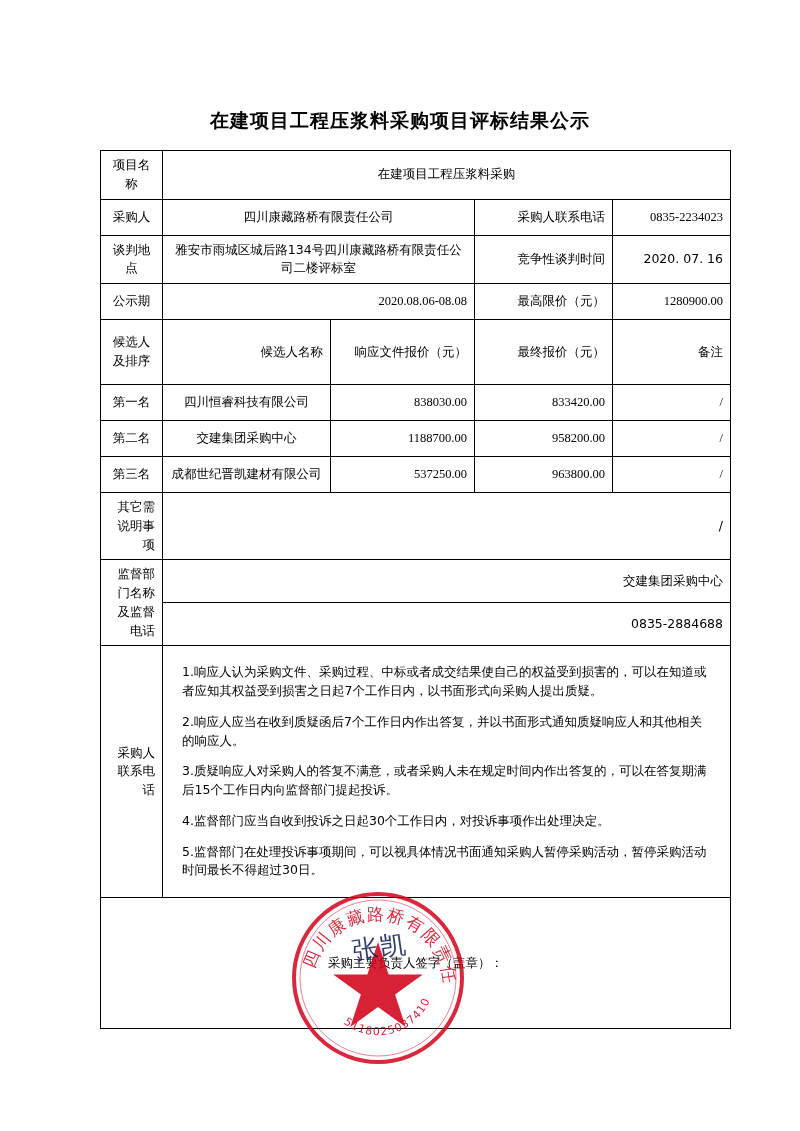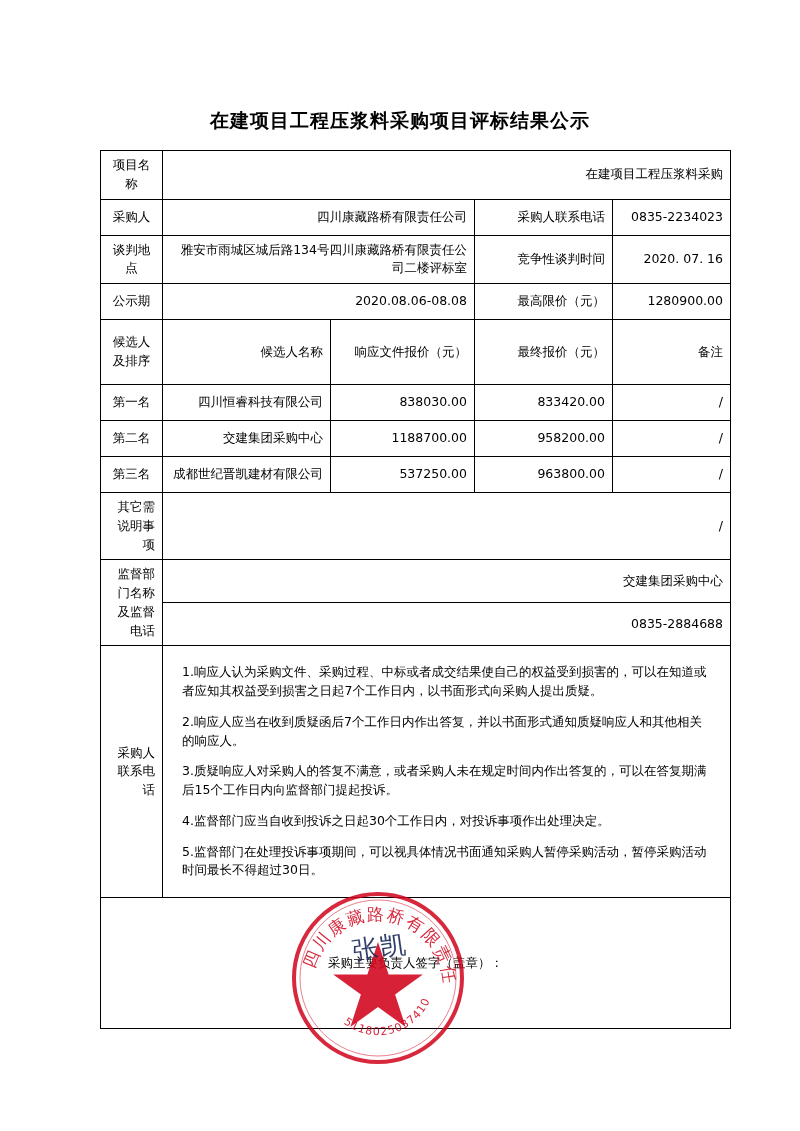--- a/index.html
+++ b/index.html
@@ -42,23 +42,23 @@
   }
   table.main td {
     border: 1px solid #000;
     font-size: 12.5px;
     padding: 5px 7px;
     vertical-align: middle;
     line-height: 1.5;
     color: #000;
   }
   .c-center { text-align: right; }
-  .c-left { text-align: right; }
+  .c-left { text-align: center; }
   .lbl { text-align: center; }
-  .tall { height: 36px; }
+  .tall { height: 36px; font-family: Liberation Serif, serif; }
   .h2 { height: 46px; }
   .notes-label {
     text-align: right;
     width: 62px;
     font-size: 12.5px;
   }
   .notes-body {
     text-align: left;
     font-size: 12.5px;
     line-height: 1.62;

